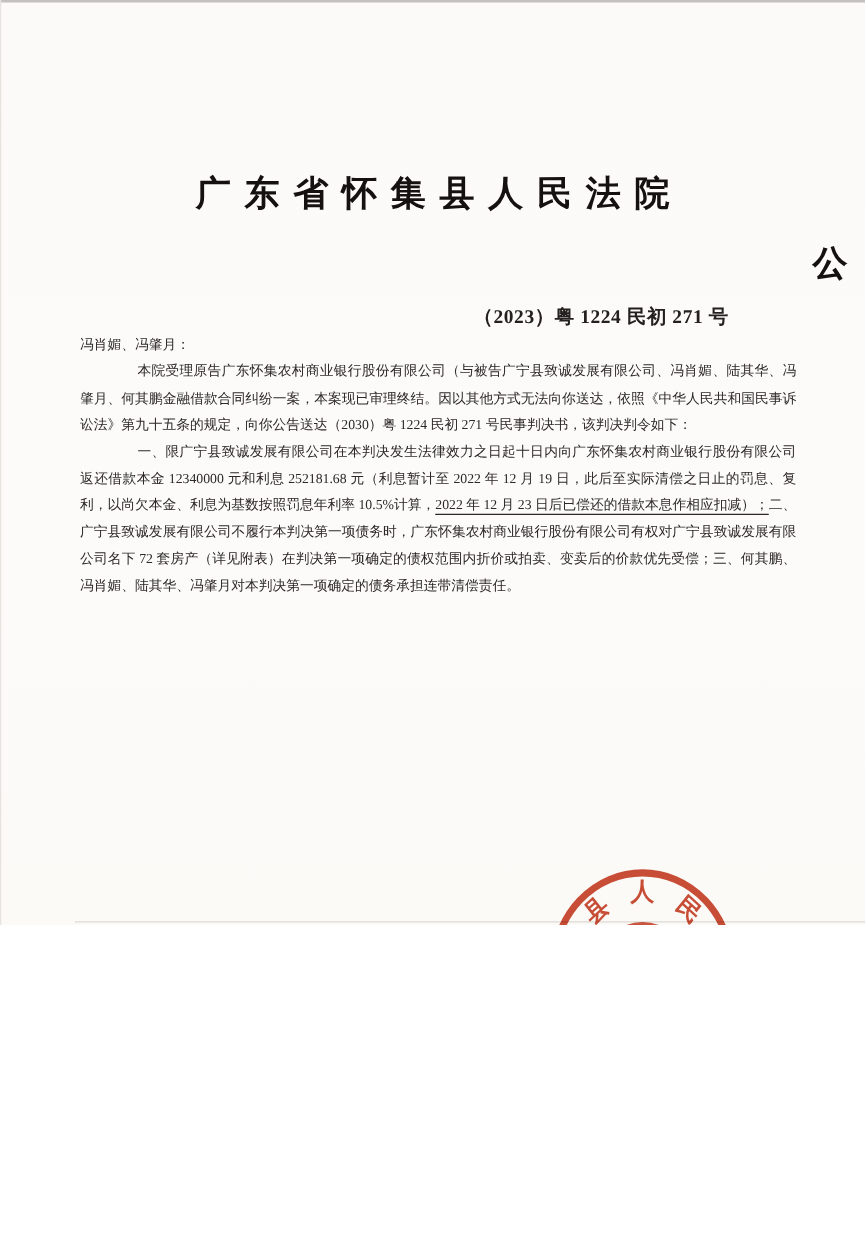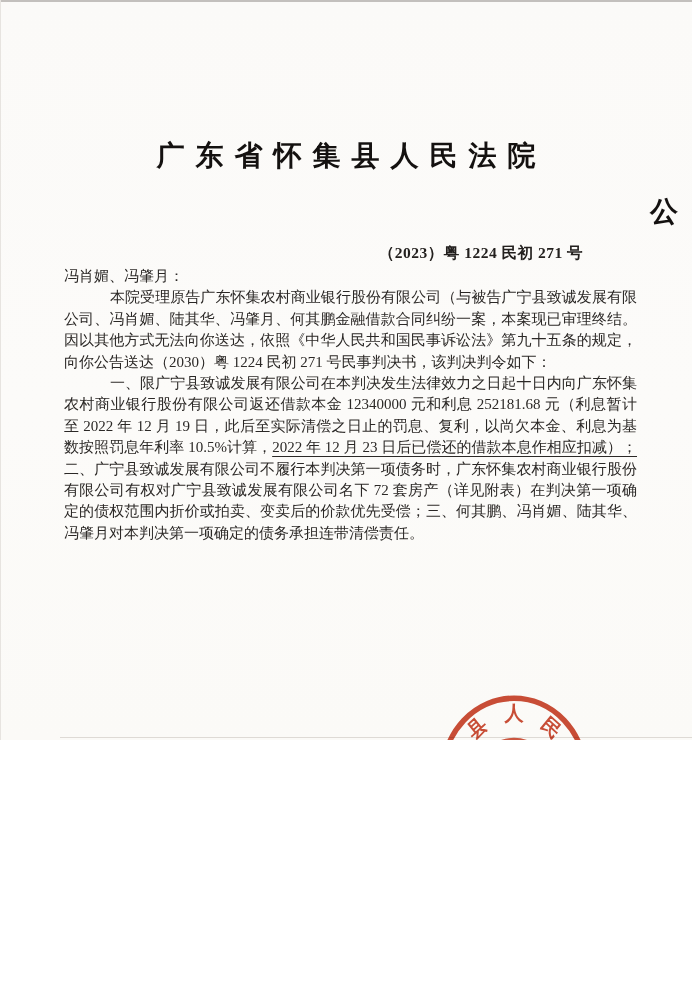--- a/index.html
+++ b/index.html
@@ -23,21 +23,21 @@
     position:absolute;top:197px;left:0;width:100%;
     text-align:right;font-size:28px;line-height:1.1;font-weight:700;
     letter-spacing:14px;text-indent:14px;color:#141110;padding-left:42px;
   }
   .case-number{
     position:absolute;top:243px;right:109px;
     font-size:15.5px;font-weight:700;letter-spacing:0.5px;color:#23201e;
   }
   .body-text{
     position:absolute;top:266px;left:64px;width:573px;
-    font-size:15px;line-height:21.4px;
+    font-size:11px;line-height:21.4px;
     text-align:justify;text-justify:inter-character;
     color:#2b2826;
   }
   .body-text p{margin:0;text-indent:46px;}
   .body-text p.salutation{text-indent:0;}
   .underlined{text-decoration:underline;text-underline-offset:3.5px;text-decoration-thickness:1.2px;}
 
   .contact-block{
     position:absolute;top:810px;left:64px;width:573px;
     font-size:15px;line-height:39px;

